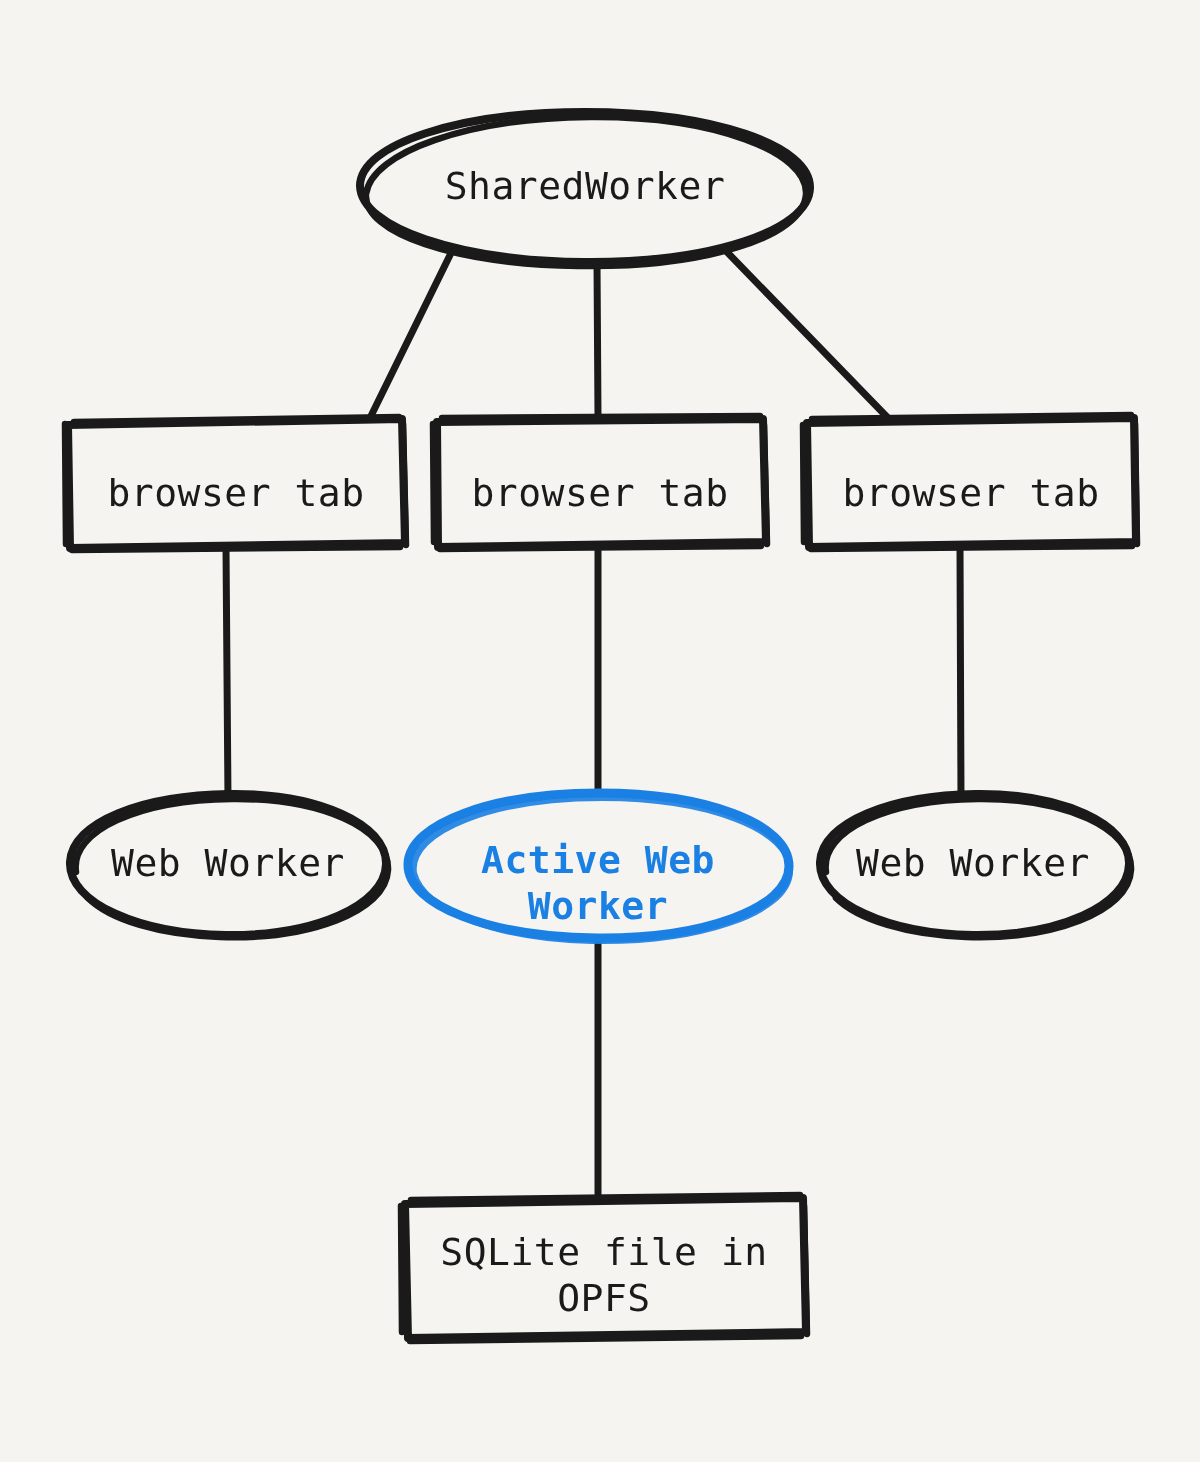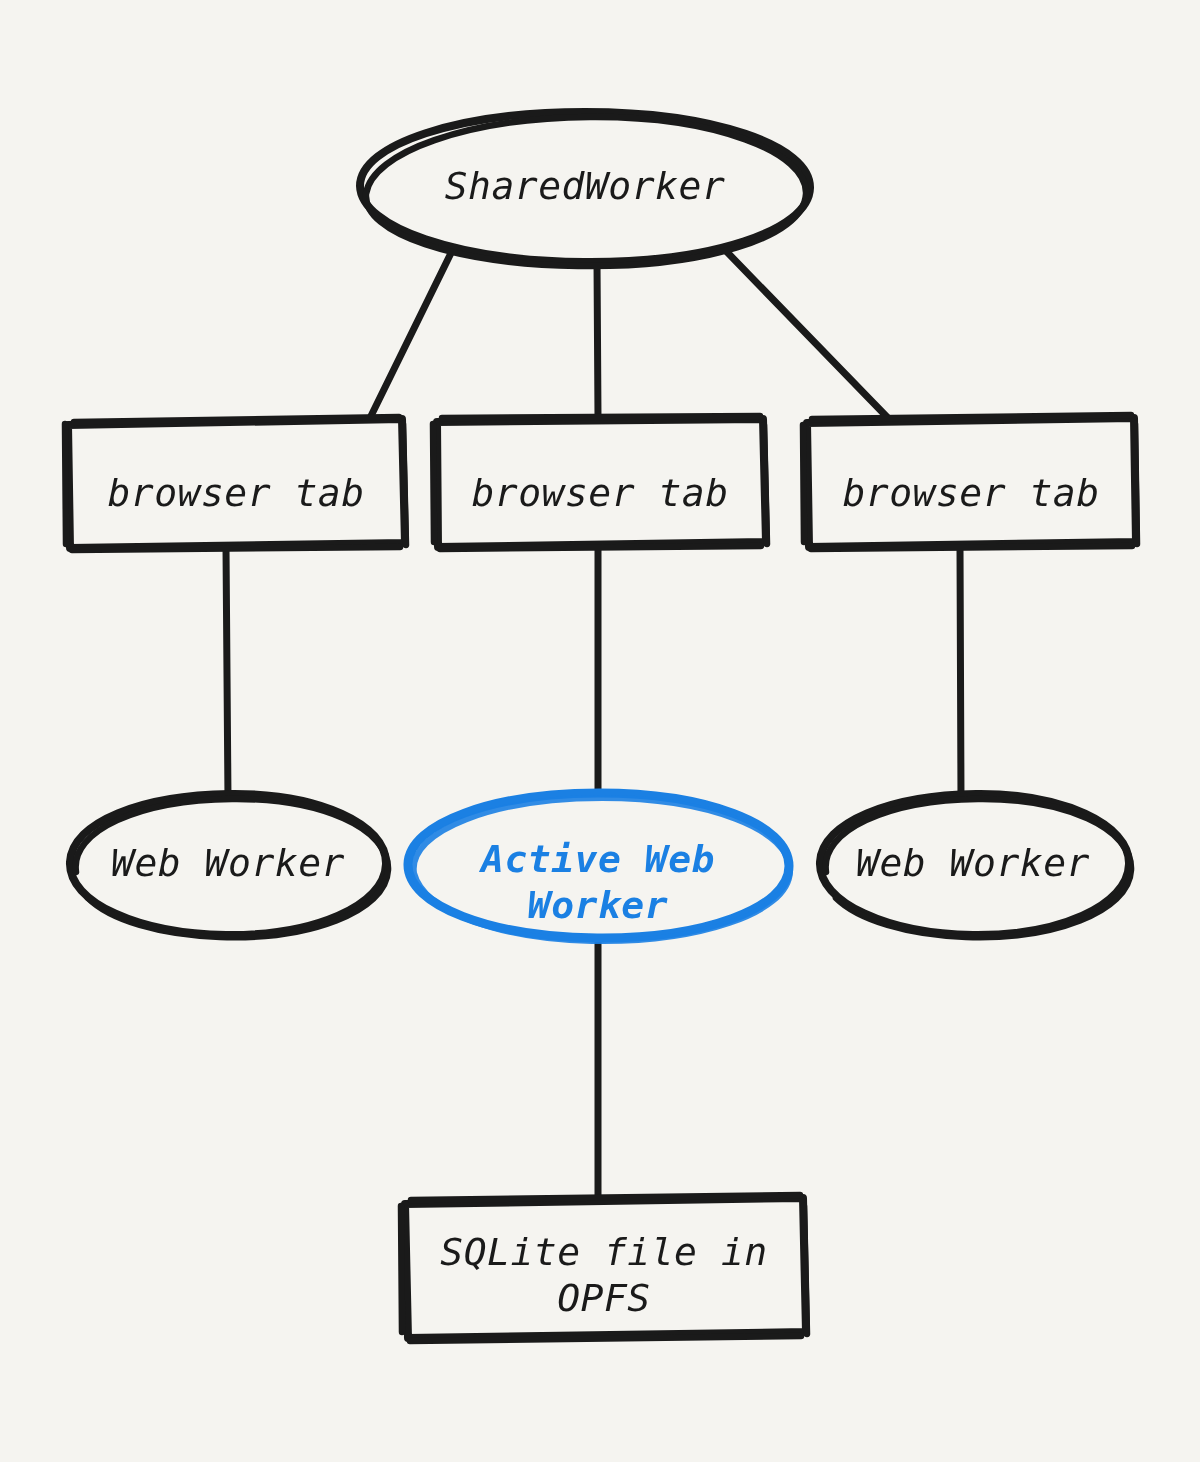--- a/index.html
+++ b/index.html
@@ -13,21 +13,20 @@
     height: 1462px;
     position: relative;
     overflow: hidden;
     font-family: "DejaVu Sans Mono", "Liberation Mono", monospace;
   }
   #diagram-root {
     position: absolute;
     inset: 0;
     width: 1200px;
     height: 1462px;
-    font-style: italic;
   }
   svg.diagram {
     display: block;
     width: 1200px;
     height: 1462px;
   }
   .node-stroke {
     fill: none;
     stroke: #1a1a1a;
     stroke-width: 8;

